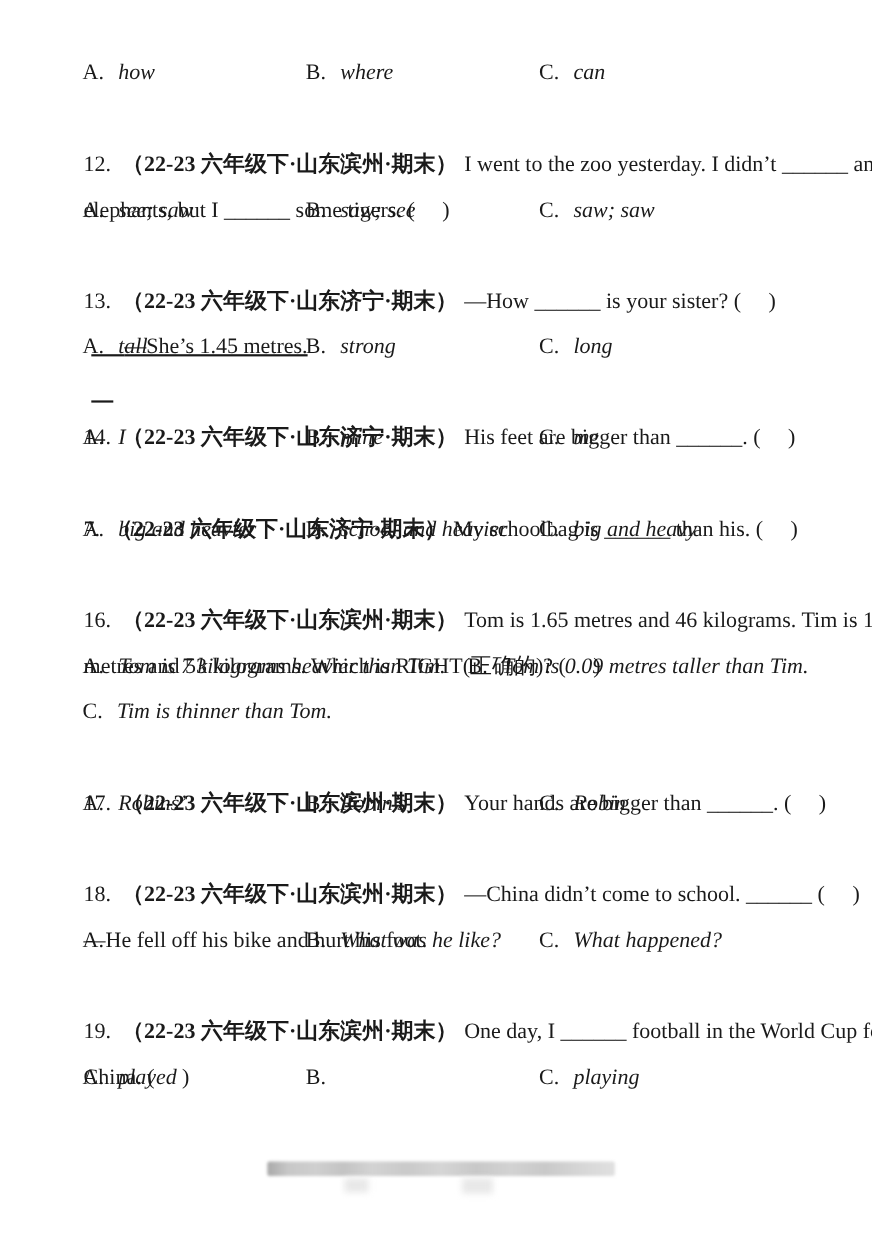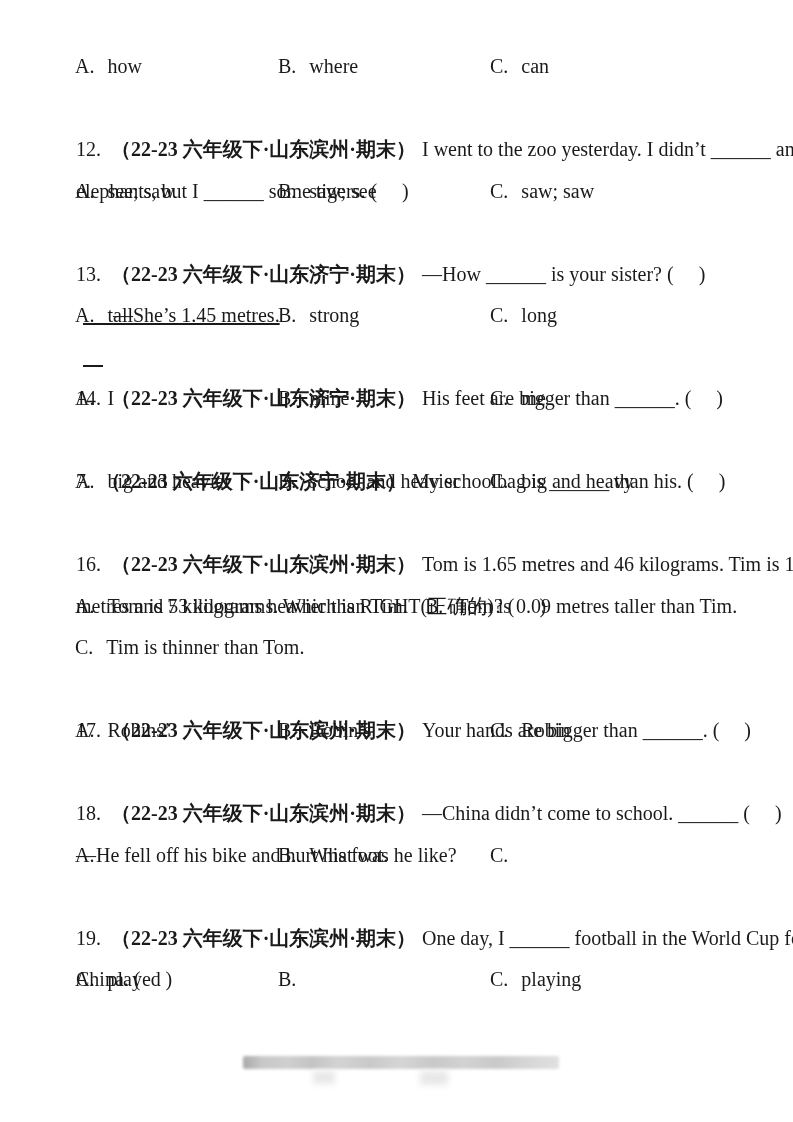--- a/index.html
+++ b/index.html
@@ -24,21 +24,21 @@
     line-height: 41.5px;
     font-size: 20px;
     white-space: pre;
   }
   .q-num { font-weight: 400; }
   .q-src { font-weight: 700; margin: 0 6px 0 10px; }
   .indent { padding-left: 37px; text-decoration: underline; }
   .clip { height: 33px; overflow: hidden; }
   .opt-row { display: flex; }
   .opt { display: flex; }
-  .opt .txt { margin-left: 13px; }
+  .opt .txt { margin-left: 13px; font-style: italic; }
   .opt.a { margin-left: 29px; width: 203px; }
   .opt.b { width: 212px; }
   .opt.c { flex: none; }
   .opt.a.wide { width: 350px; }
   .opt.b.rest { width: auto; }
   .opt.solo { margin-left: 29px; }
   .watermark-strip {
     position: absolute;
     left: 243px;
     top: 1056px;
@@ -139,21 +139,21 @@
 
     <div class="line">
       <span class="q-num">18.</span><span class="q-src">（22-23 六年级下·山东滨州·期末）</span><span class="q-text">—China didn’t come to school. ______ (     )</span>
     </div>
     <div class="line">
       <span class="q-text">—He fell off his bike and hurt his foot.</span>
     </div>
     <div class="line opt-row">
       <span class="opt a"><span class="lab">A.</span></span>
       <span class="opt b"><span class="lab">B.</span><span class="txt">What was he like?</span></span>
-      <span class="opt c"><span class="lab">C.</span></span>
+      <span class="opt c"><span class="lab">C.</span><span class="txt">What happened?</span></span>
     </div>
 
     <div class="line">
       <span class="q-num">19.</span><span class="q-src">（22-23 六年级下·山东滨州·期末）</span><span class="q-text">One day, I ______ football in the World Cup for</span>
     </div>
     <div class="line">
       <span class="q-text">China. (     )</span>
     </div>
     <div class="line opt-row">
       <span class="opt a"><span class="lab">A.</span><span class="txt">played</span></span>

